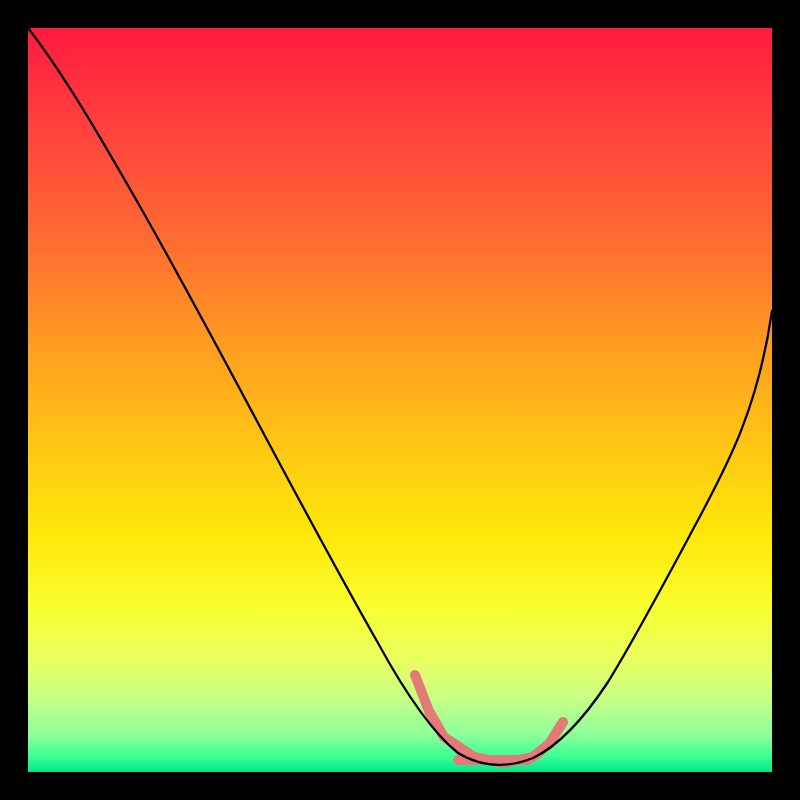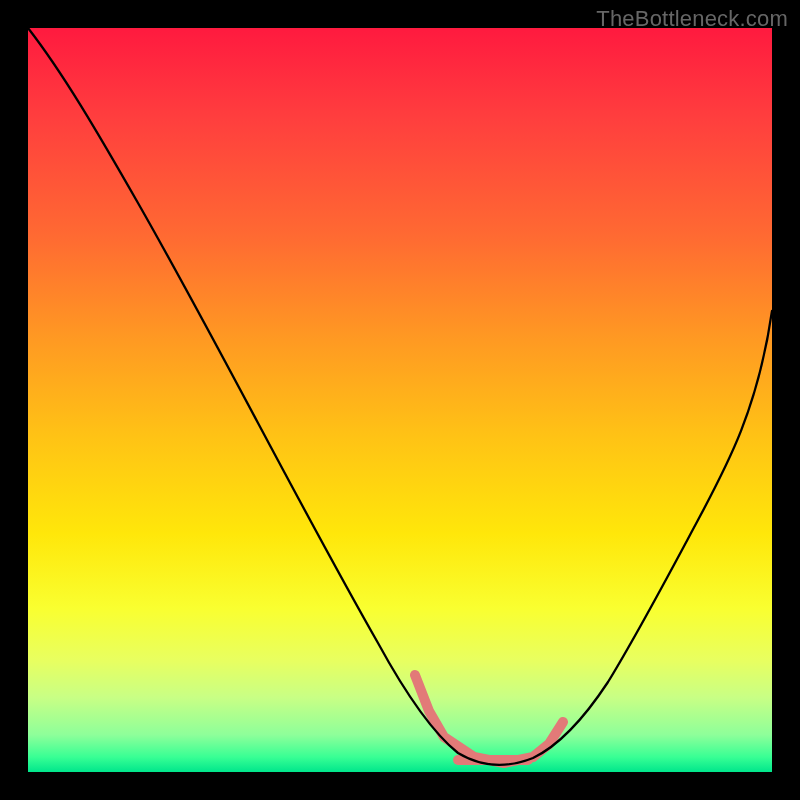--- a/index.html
+++ b/index.html
@@ -77,21 +77,20 @@
     stroke: #e27a78;
     stroke-width: 10;
     stroke-linecap: round;
   }
 </style>
 </head>
 <body>
 
 <div class="frame">
 
-  <div class="watermark">TheBottleneck.com</div>
 
   <div class="plot-area">
     <svg class="curve" viewBox="0 0 744 744" preserveAspectRatio="none">
 
       <path class="marker-band" d="M 387 647
                L 401 683
                L 416 709
                L 446 729
                L 476 735
                L 505 729

